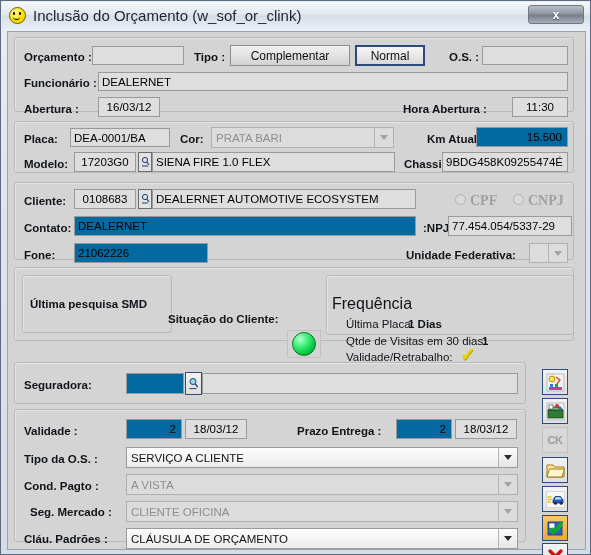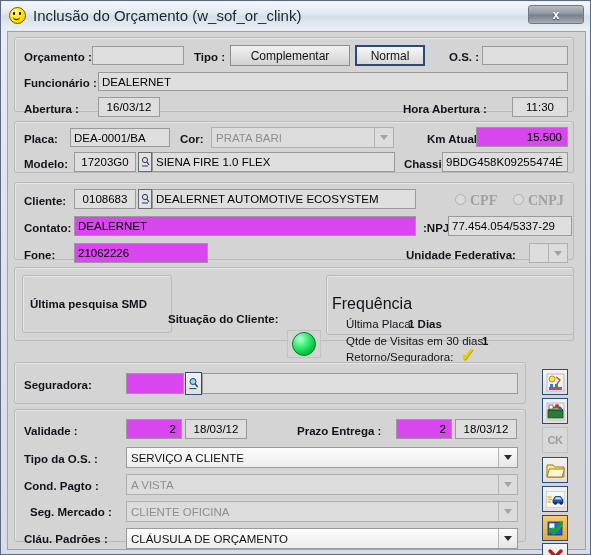--- a/index.html
+++ b/index.html
@@ -66,21 +66,21 @@
   .lbl{
     position:absolute;font-size:11.5px;font-weight:bold;color:#10141a;
     white-space:nowrap;line-height:14px;
     font-family:"Liberation Sans", sans-serif;
   }
   .lbl.norm{font-weight:normal;}
   
   .fld{
     position:absolute;box-sizing:border-box;
     border:1px solid #9a9a9a;
-    background:#d946ef;
+    background:#0369a1;
     font-size:11.5px;color:#000;
     display:flex;align-items:center;
     padding:0 3px;
     font-family:"Liberation Sans", sans-serif;
     line-height:normal;
     overflow:hidden;white-space:nowrap;
   }
   .fld.ro{background:#dedede;color:#000;}
   .fld.right{justify-content:flex-end;padding-right:5px;}
   .fld.center{justify-content:center;padding:0;}
@@ -280,21 +280,21 @@
     <div class="lamp-box" style="left:279px;top:298px;width:34px;height:28px;">
       <div class="lamp"></div>
     </div>
 
     <div class="group" style="left:318px;top:243px;width:248px;height:60px;"></div>
     <div class="lbl norm" style="left:324px;top:265px;font-weight:normal;font-size:16px;">Frequência</div>
     <div class="lbl norm" style="left:338px;top:285px;font-weight:normal;">Última Placa:</div>
     <div class="lbl" style="left:400px;top:285px;">1 Dias</div>
     <div class="lbl norm" style="left:338px;top:302px;font-weight:normal;">Qtde de Visitas em 30 dias:</div>
     <div class="lbl" style="left:474px;top:302px;">1</div>
-    <div class="lbl norm" style="left:338px;top:318px;font-weight:normal;">Retorno/Seguradora:</div>
+    <div class="lbl norm" style="left:338px;top:318px;font-weight:normal;">Validade/Retrabalho:</div>
     <div class="check" style="left:452px;top:316px;">✓</div>
 
     <div class="group" style="left:6px;top:330px;width:512px;height:42px;"></div>
     <div class="lbl" style="left:16px;top:346px;">Seguradora:</div>
     <div class="fld" style="left:118px;top:341px;width:58px;height:21px;"></div>
     <div class="iconbtn" style="left:177px;top:340px;width:17px;height:23px;">
       <svg width="11" height="14" viewBox="0 0 11 14" aria-hidden="true">
         <circle cx="5" cy="4.5" r="3" fill="#9fd8ee" stroke="#17406d" stroke-width="1"></circle>
         <line x1="7.2" y1="6.8" x2="9.6" y2="10" stroke="#17406d" stroke-width="1.4"></line>
         <path d="M1.4 11.6 h7" stroke="#17406d" stroke-width="1"></path>

